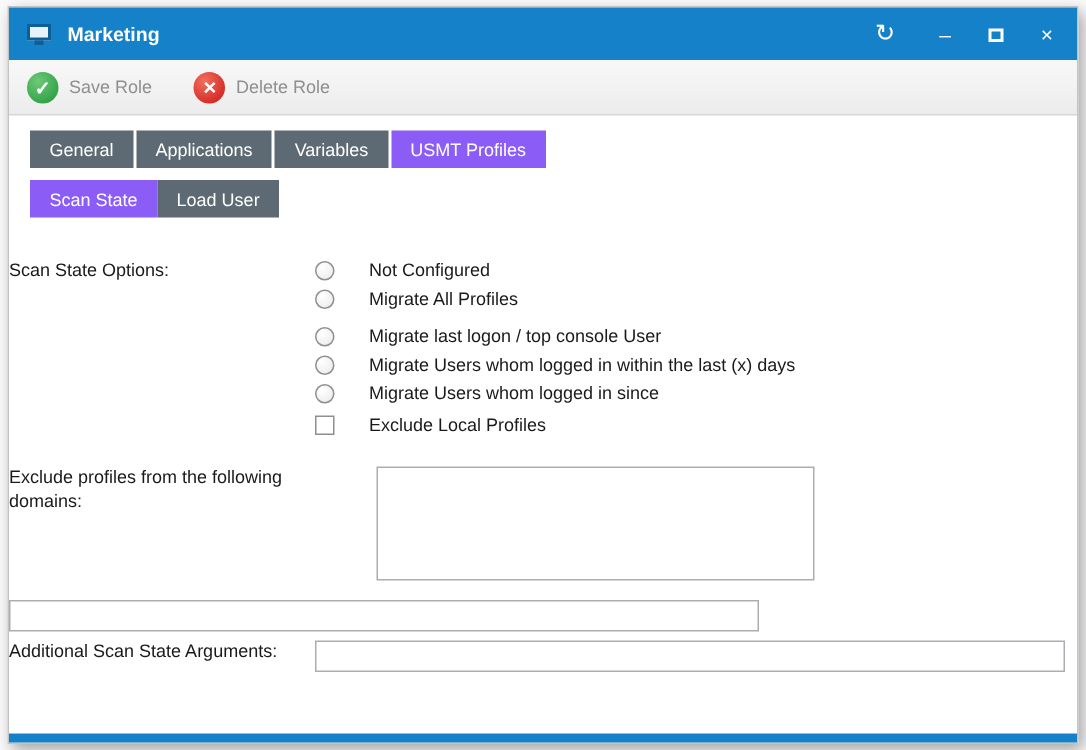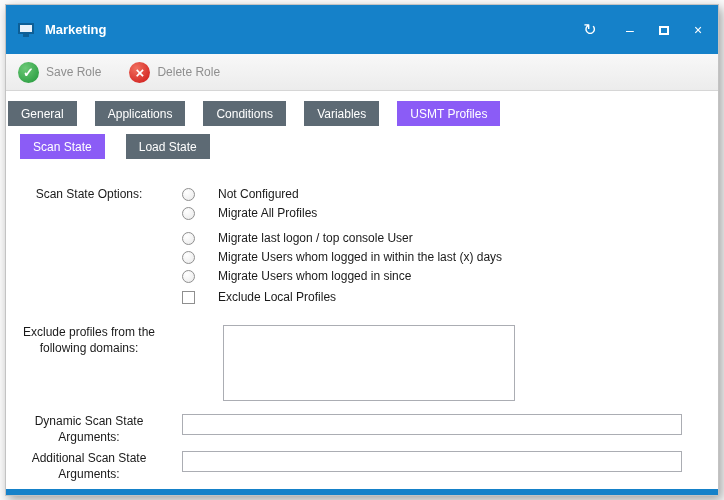--- a/index.html
+++ b/index.html
@@ -1,45 +1,45 @@
 <!DOCTYPE html>
 <html><head>
 <meta charset="utf-8">
 <style>
   * { margin:0; padding:0; box-sizing:border-box; }
   html,body { width:724px; height:500px; background:#fafafa; font-family:"Liberation Sans",sans-serif; overflow:hidden; }
   .window { position:absolute; left:5px; top:4px; width:714px; height:492px; background:#fff;
             border:1px solid #c3c3c3; box-shadow:3px 4px 10px rgba(0,0,0,.35); display:flex; flex-direction:column; }
   
-  .titlebar { height:49px; background:#1581c9; display:flex; align-items:center; padding:0 12px; flex:none; }
+  .titlebar { height:35px; background:#1581c9; display:flex; align-items:center; padding:0 12px; flex:none; }
   .app-icon { width:18px; height:14px; position:relative; }
   .app-icon .screen { position:absolute; left:0; top:0; width:16px; height:11px; background:#e8f2fb; border:2px solid #0d5f97; }
   .app-icon .stand  { position:absolute; left:5px; top:11px; width:6px; height:3px; background:#0d5f97; }
   .title { color:#fff; font-weight:bold; font-size:13px; margin-left:9px; flex:1; }
   .win-controls { display:flex; align-items:center; gap:18px; }
   .wc { color:#fff; font-size:14px; line-height:1; cursor:pointer; width:16px; text-align:center; }
   .wc.refresh { font-size:16px; margin-right:6px; }
   .max-box { display:inline-block; width:10px; height:9px; border:2px solid #fff; }
   
   .toolbar { height:37px; background:linear-gradient(#f8f8f8,#ececec); border-bottom:1px solid #d6d6d6;
              display:flex; align-items:center; padding:0 12px; gap:28px; flex:none; }
   .tool-btn { display:flex; align-items:center; gap:7px; color:#8f8f8f; font-size:12px; cursor:pointer; }
   .icon-circle { width:21px; height:21px; border-radius:50%; color:#fff; display:flex; align-items:center;
                  justify-content:center; font-size:13px; font-weight:bold; }
   .icon-circle.save { background:radial-gradient(circle at 35% 30%, #6cc977, #1f9638); }
   .icon-circle.del  { background:radial-gradient(circle at 35% 30%, #f1705f, #cc1414); font-size:15px; }
   
-  .tabs { display:flex; gap:18px; padding:10px 2px 0; flex:none; }
-  .subtabs { display:flex; gap:21px; padding:8px 14px 0; flex:none; }
+  .tabs { display:flex; gap:2px; padding:10px 14px 0; flex:none; }
+  .subtabs { display:flex; gap:0; padding:8px 14px 0; flex:none; }
   .tab { background:#5d6a74; color:#fff; font-size:12px; padding:6px 13px 5px; cursor:pointer; white-space:nowrap; }
   .tab[data-active="true"] { background:#8b5cf6; }
   
   .content { flex:1; padding-top:28px; font-size:12px; color:#1a1a1a; overflow:hidden; }
   .form-row { display:flex; align-items:flex-start; }
-  .flabel { width:176px; text-align:center; padding-right:10px; line-height:1.3; flex:none; }
+  .flabel { width:204px; text-align:left; padding-right:10px; line-height:1.3; flex:none; }
   .controls { flex:1; }
   .opt { display:flex; align-items:center; gap:23px; margin-bottom:5px; white-space:nowrap; cursor:pointer; }
   .opt .olabel { pointer-events:none; }
   .radio { width:13px; height:13px; border:1px solid #8f8f8f; border-radius:50%;
            background:radial-gradient(circle at 35% 30%, #ffffff, #e9e9e9); position:relative; flex:none; }
   .radio[data-checked="true"]::after { content:""; position:absolute; left:3px; top:3px; width:5px; height:5px;
            border-radius:50%; background:#454545; }
   .checkbox { width:13px; height:13px; border:1px solid #8f8f8f; background:#fff; flex:none; }
   .group2 { margin-top:11px; }
   .check-row { margin-top:7px; }
@@ -77,28 +77,27 @@
     </span>
     <span class="tool-btn">
       <span class="icon-circle del">×</span>
       <span>Delete Role</span>
     </span>
   </div>
 
   <div class="tabs">
     <span class="tab" data-active="false">General</span>
     <span class="tab" data-active="false">Applications</span>
-    <span class="tab" data-active="false">Conditions</span>
     <span class="tab" data-active="false">Variables</span>
     <span class="tab" data-active="true">USMT Profiles</span>
   </div>
 
   <div class="subtabs">
     <span class="tab" data-active="true">Scan State</span>
-    <span class="tab" data-active="false">Load State</span>
+    <span class="tab" data-active="false">Load User</span>
   </div>
 
   <div class="content">
 
     <div class="form-row">
       <div class="flabel">Scan State Options:</div>
       <div class="controls">
 
         <div class="opt">
           <span class="radio" data-checked="false"></span>
@@ -133,21 +132,20 @@
     </div>
 
     <div class="form-row domains-row">
       <div class="flabel">Exclude profiles from the following domains:</div>
       <div class="controls">
         <textarea class="box" value="" style=""></textarea>
       </div>
     </div>
 
     <div class="form-row args-row">
-      <div class="flabel">Dynamic Scan State Arguments:</div>
       <div class="controls">
         <input class="line" type="text" value="" style="">
       </div>
     </div>
 
     <div class="form-row args-row">
       <div class="flabel">Additional Scan State Arguments:</div>
       <div class="controls">
         <input class="line" type="text" value="" style="">
       </div>

